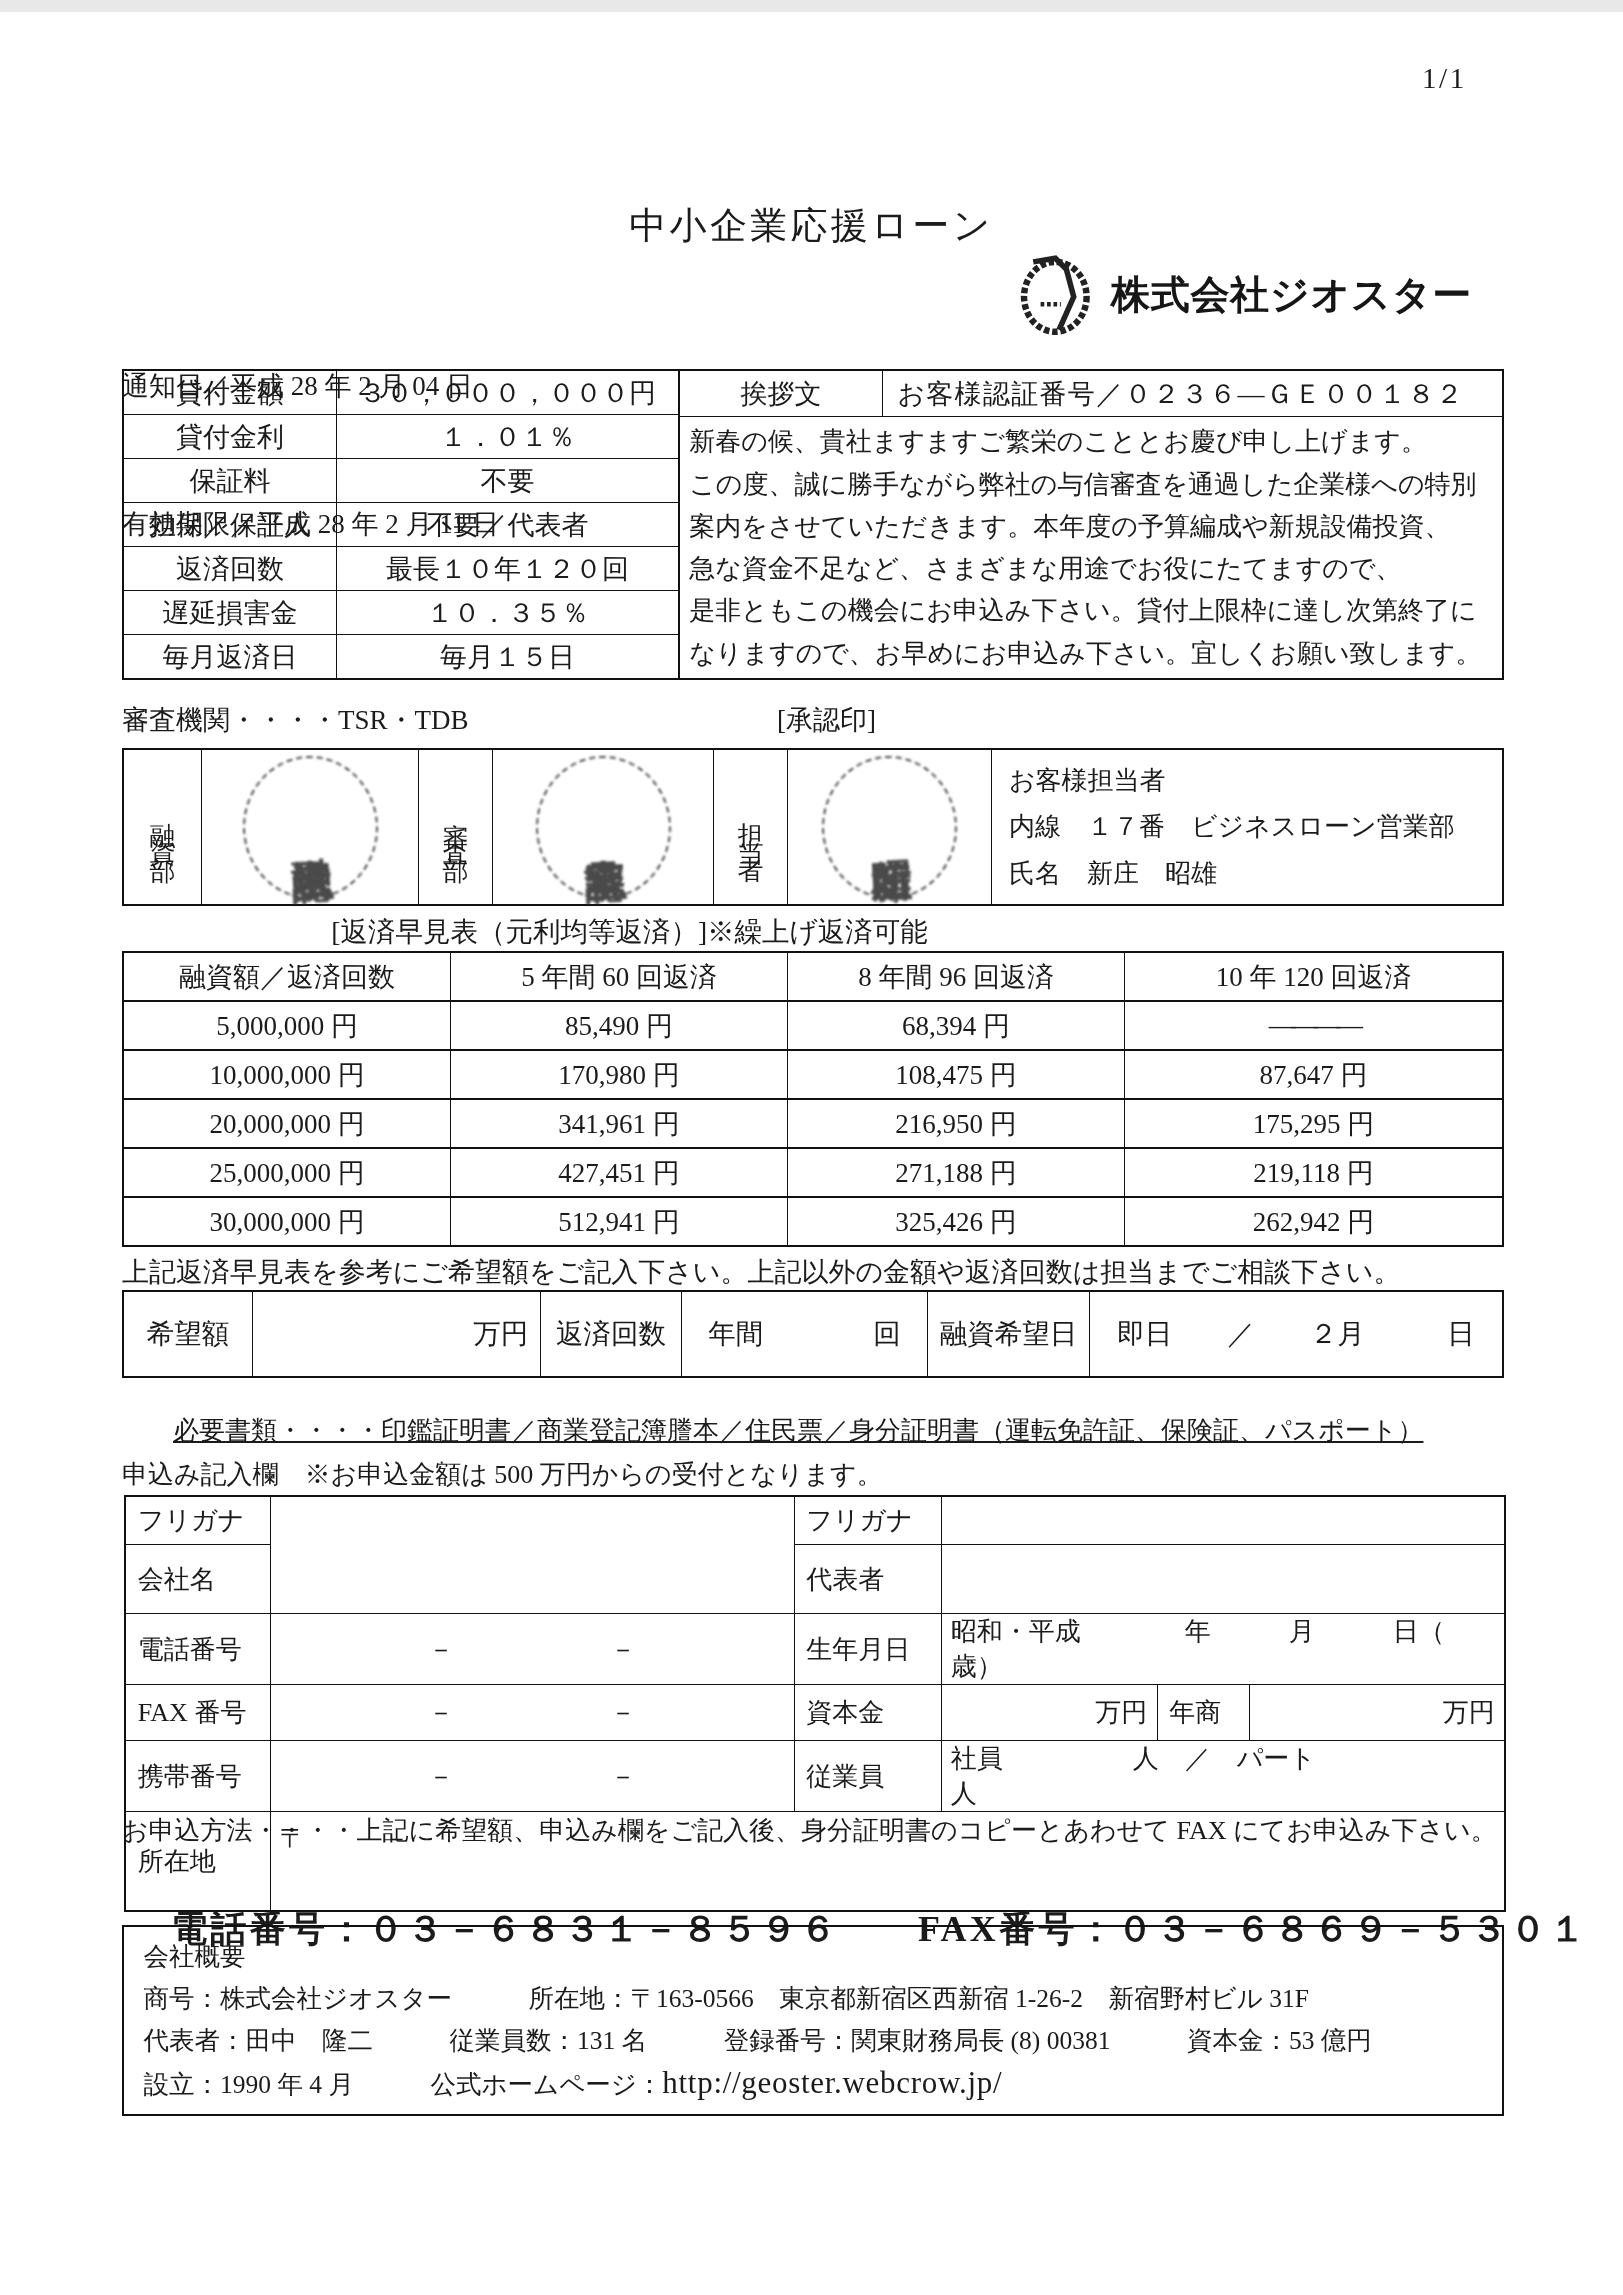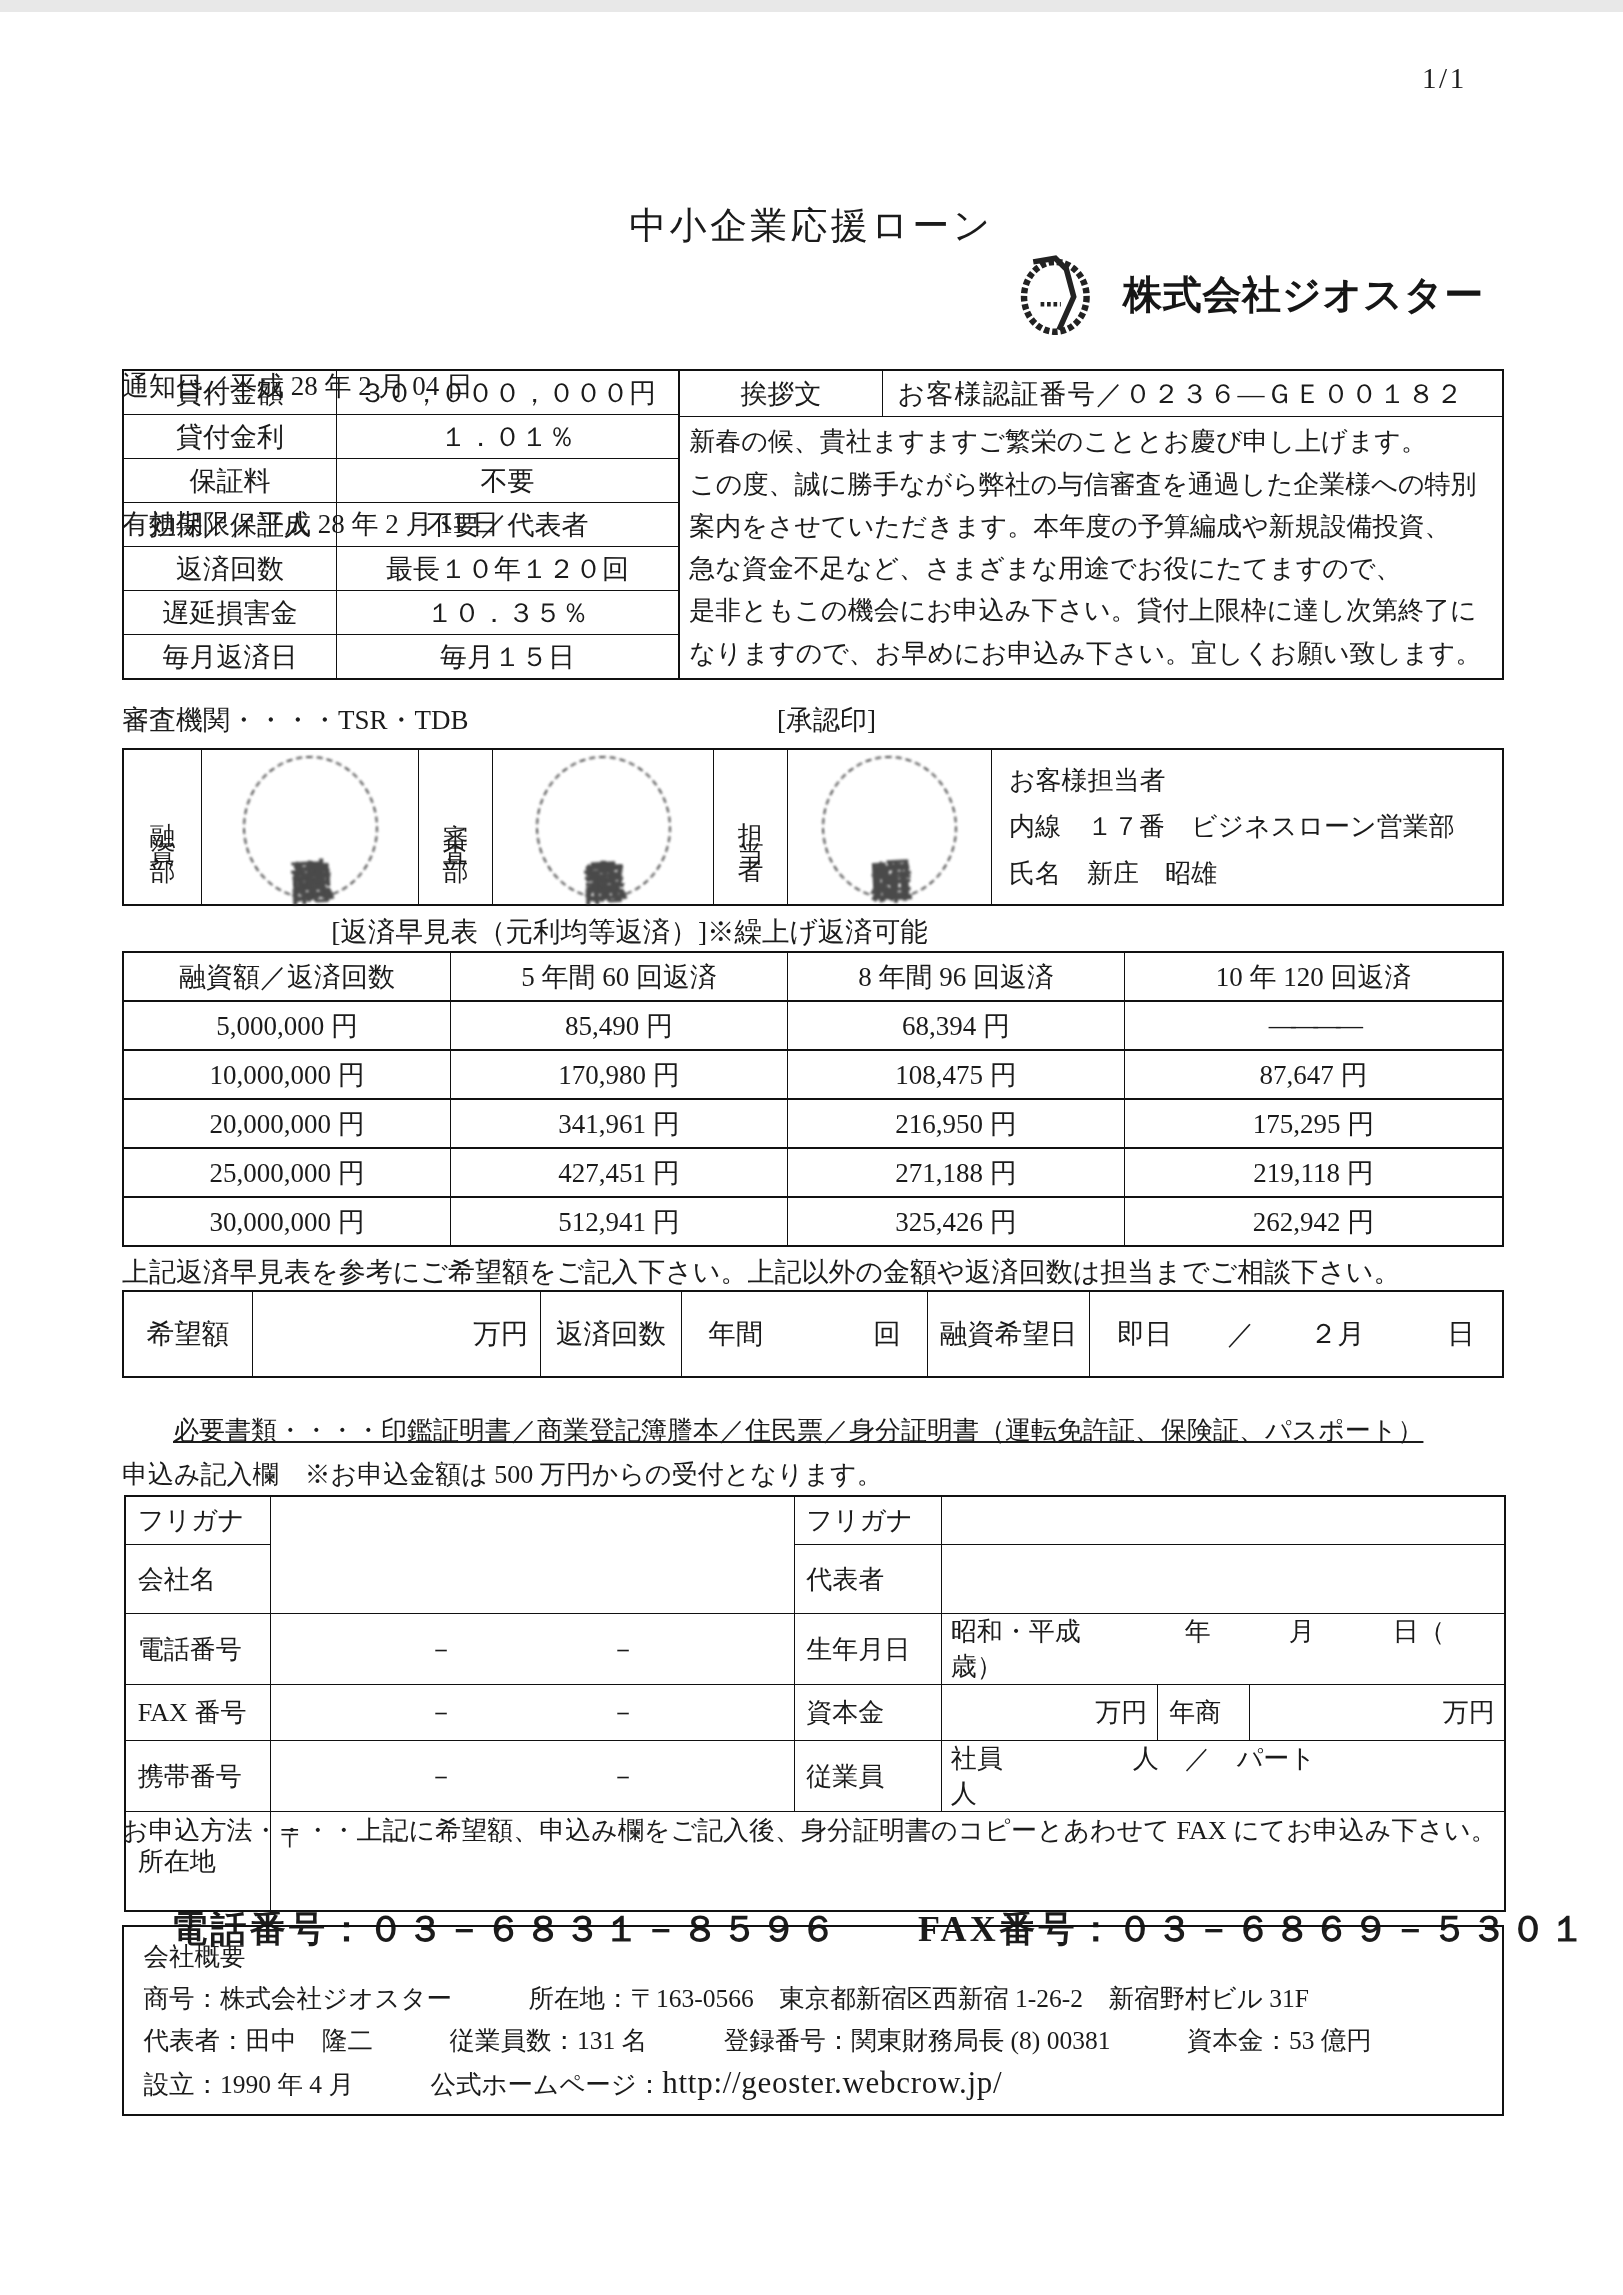--- a/index.html
+++ b/index.html
@@ -6,21 +6,21 @@
   .page{
     position:relative;width:1623px;height:2295px;background:#ffffff;
     font-family:"Liberation Serif","DejaVu Serif",serif;color:#1b1b1b;
     overflow:hidden;margin:12px auto;
   }
   .abs{position:absolute;}
   
   .pageno{top:50px;left:1422px;font-size:29px;letter-spacing:2.6px;}
   .doc-title{top:189px;left:0;width:100%;text-align:center;font-size:37px;letter-spacing:3.3px;}
   .dates{top:259px;left:122px;font-size:27px;line-height:46px;white-space:pre;}
-  .logo{top:237px;left:1013px;display:flex;align-items:center;gap:18px;}
+  .logo{top:237px;left:1013px;display:flex;align-items:center;gap:6px;}
   .logo svg{display:block;}
   .logo-text{font-family:"Liberation Sans","DejaVu Sans",sans-serif;font-weight:bold;font-size:39px;letter-spacing:0.7px;color:#161616;}
   
   .topinfo{top:357px;left:122px;width:1382px;display:flex;align-items:stretch;}
   table{border-collapse:collapse;padding-left:32px;}
   .terms-table{width:558px;border:2.6px solid #111;}
   .terms-table td{border:1.3px solid #111;font-size:27px;text-align:center;height:43px;padding:0 3.9px;}
   .terms-table td.lbl{width:204px;}
   .greet-block{flex:1;border:2.6px solid #111;border-left:none;display:flex;flex-direction:column;}
   .greet-head{display:flex;border-bottom:1.3px solid #111;height:45px;flex:0 0 auto;}

